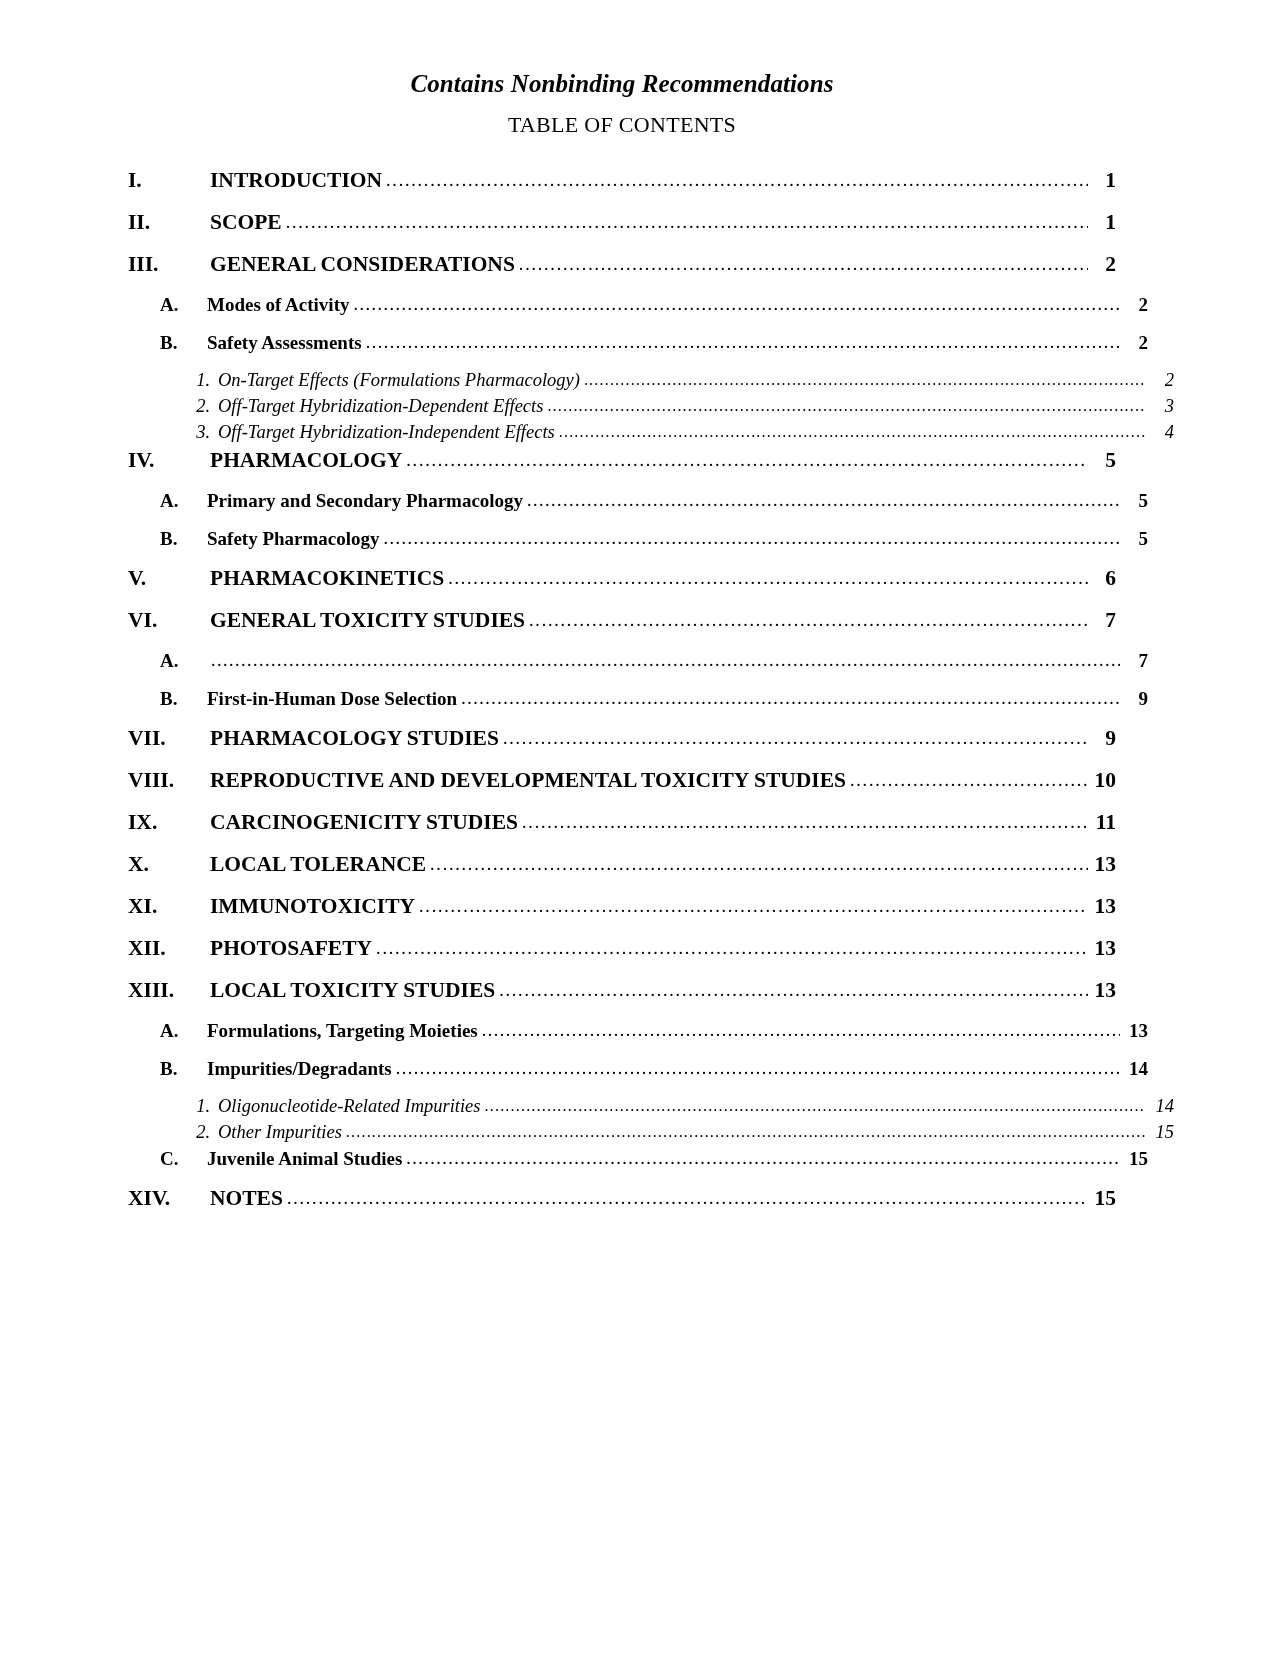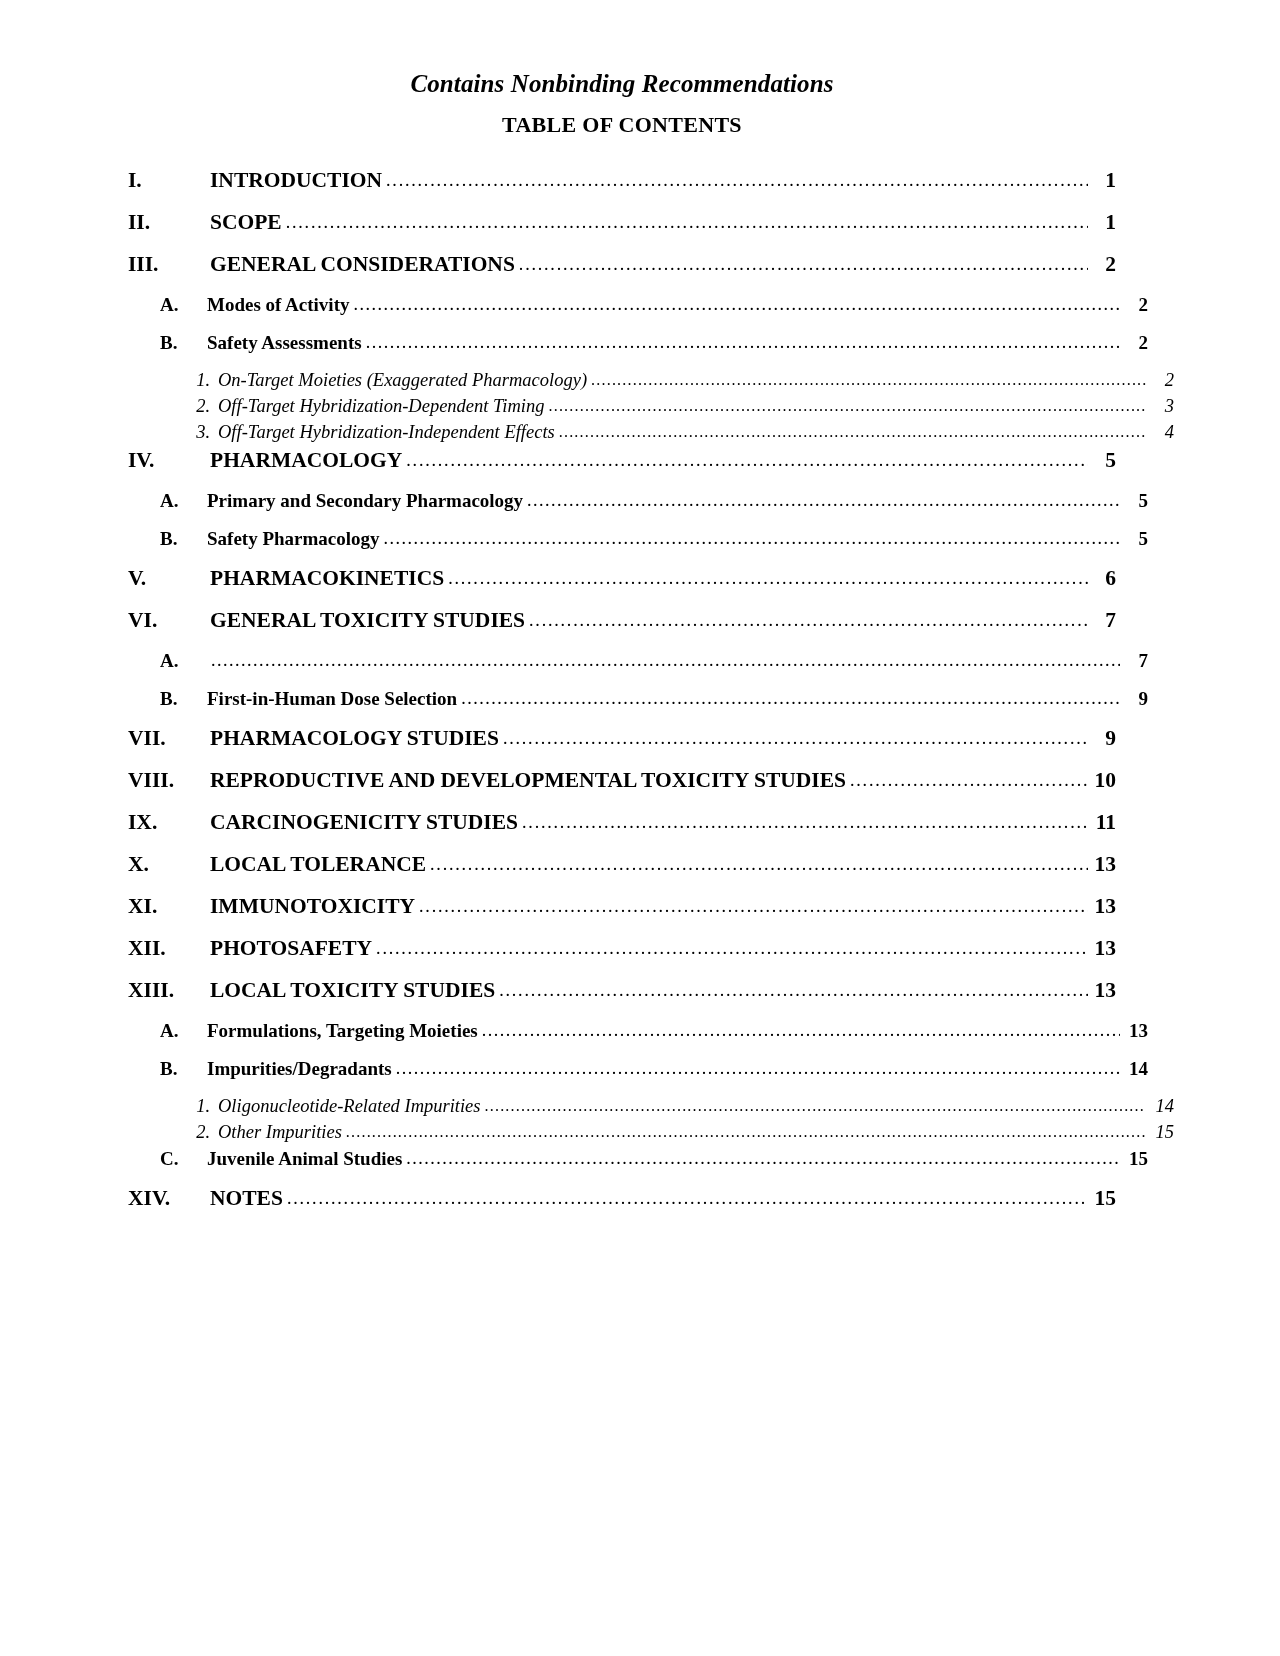--- a/index.html
+++ b/index.html
@@ -29,21 +29,21 @@
     margin: 0 0 14px 0;
   }
   .hdr-sub {
     text-align: center;
     font-style: italic;
     font-size: 19px;
     margin: 0 0 14px 0;
   }
   .toc-title {
     text-align: center;
-    font-weight: bold;
+    font-weight: normal;
     font-size: 22px;
     letter-spacing: 0.3px;
     margin: 0 0 30px 0;
   }
 
   .toc {
     width: 100%;
   }
 
   .row {
@@ -160,27 +160,27 @@
         <span class="pg">2</span>
       </div>
       <div class="row lvl2">
         <span class="num">B.</span>
         <span class="txt">Safety Assessments</span>
         <span class="dots">........................................................................................................................................................................................................</span>
         <span class="pg">2</span>
       </div>
       <div class="row lvl3">
         <span class="num">1.</span>
-        <span class="txt">On-Target Moieties (Exaggerated Pharmacology)</span>
+        <span class="txt">On-Target Effects (Formulations Pharmacology)</span>
         <span class="dots">........................................................................................................................................................................................................</span>
         <span class="pg">2</span>
       </div>
       <div class="row lvl3">
         <span class="num">2.</span>
-        <span class="txt">Off-Target Hybridization-Dependent Timing</span>
+        <span class="txt">Off-Target Hybridization-Dependent Effects</span>
         <span class="dots">........................................................................................................................................................................................................</span>
         <span class="pg">3</span>
       </div>
       <div class="row lvl3">
         <span class="num">3.</span>
         <span class="txt">Off-Target Hybridization-Independent Effects</span>
         <span class="dots">........................................................................................................................................................................................................</span>
         <span class="pg">4</span>
       </div>
       <div class="row lvl1">

